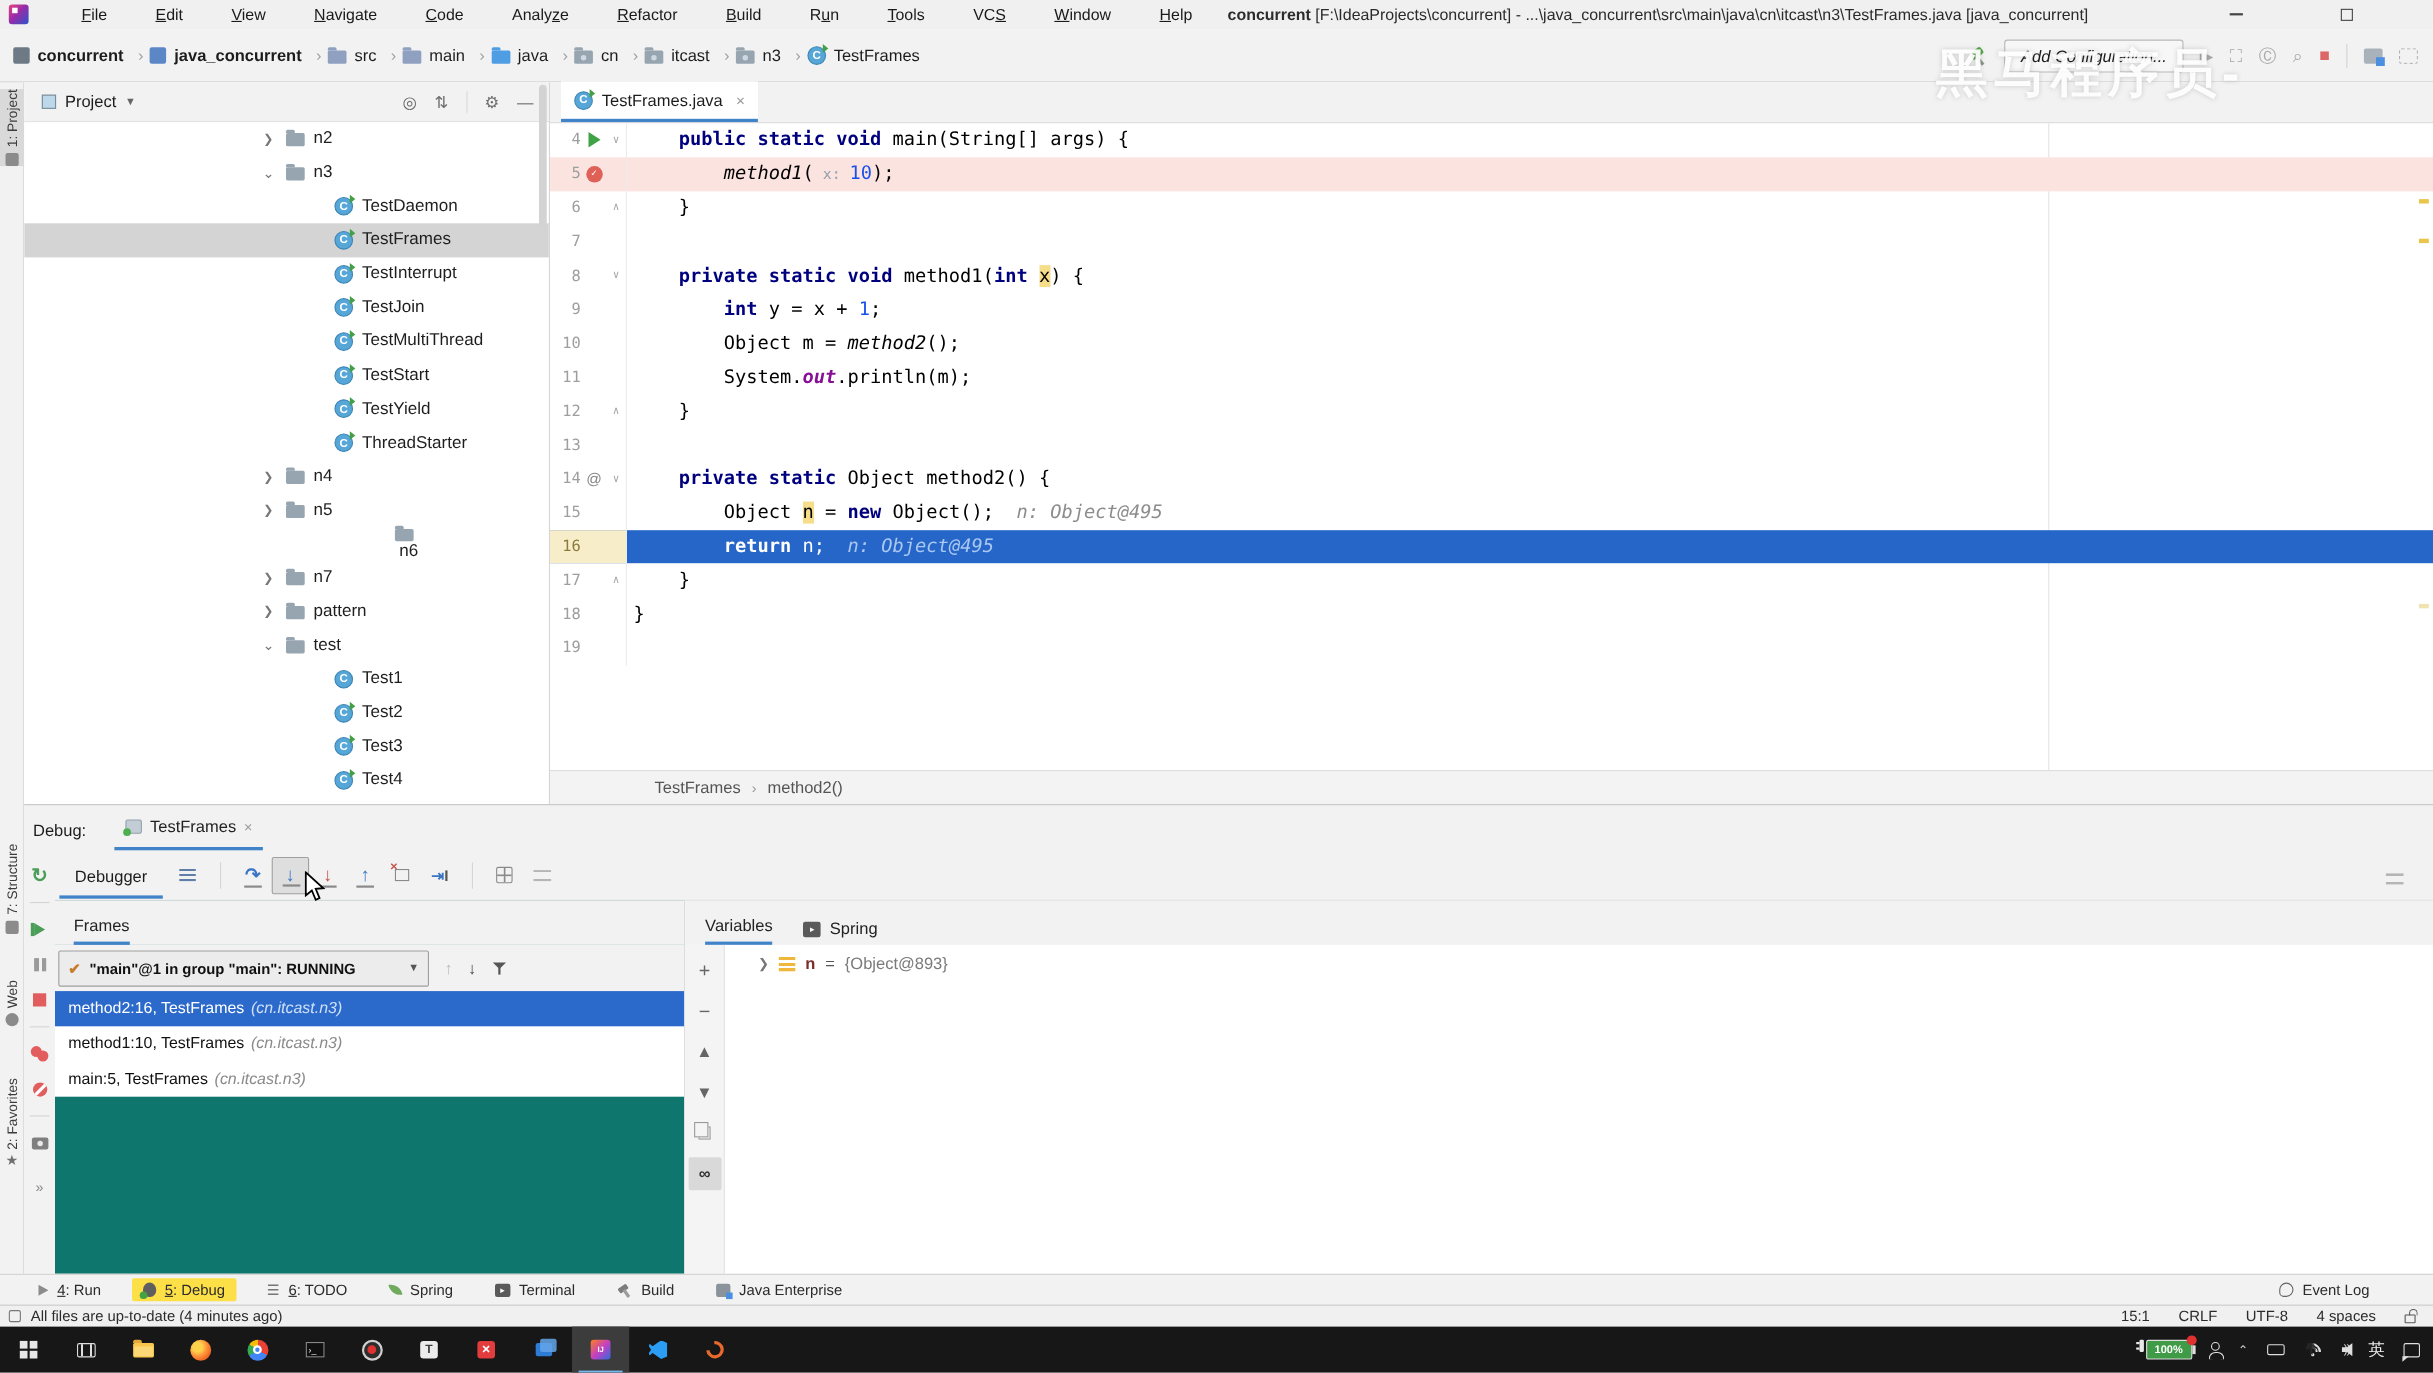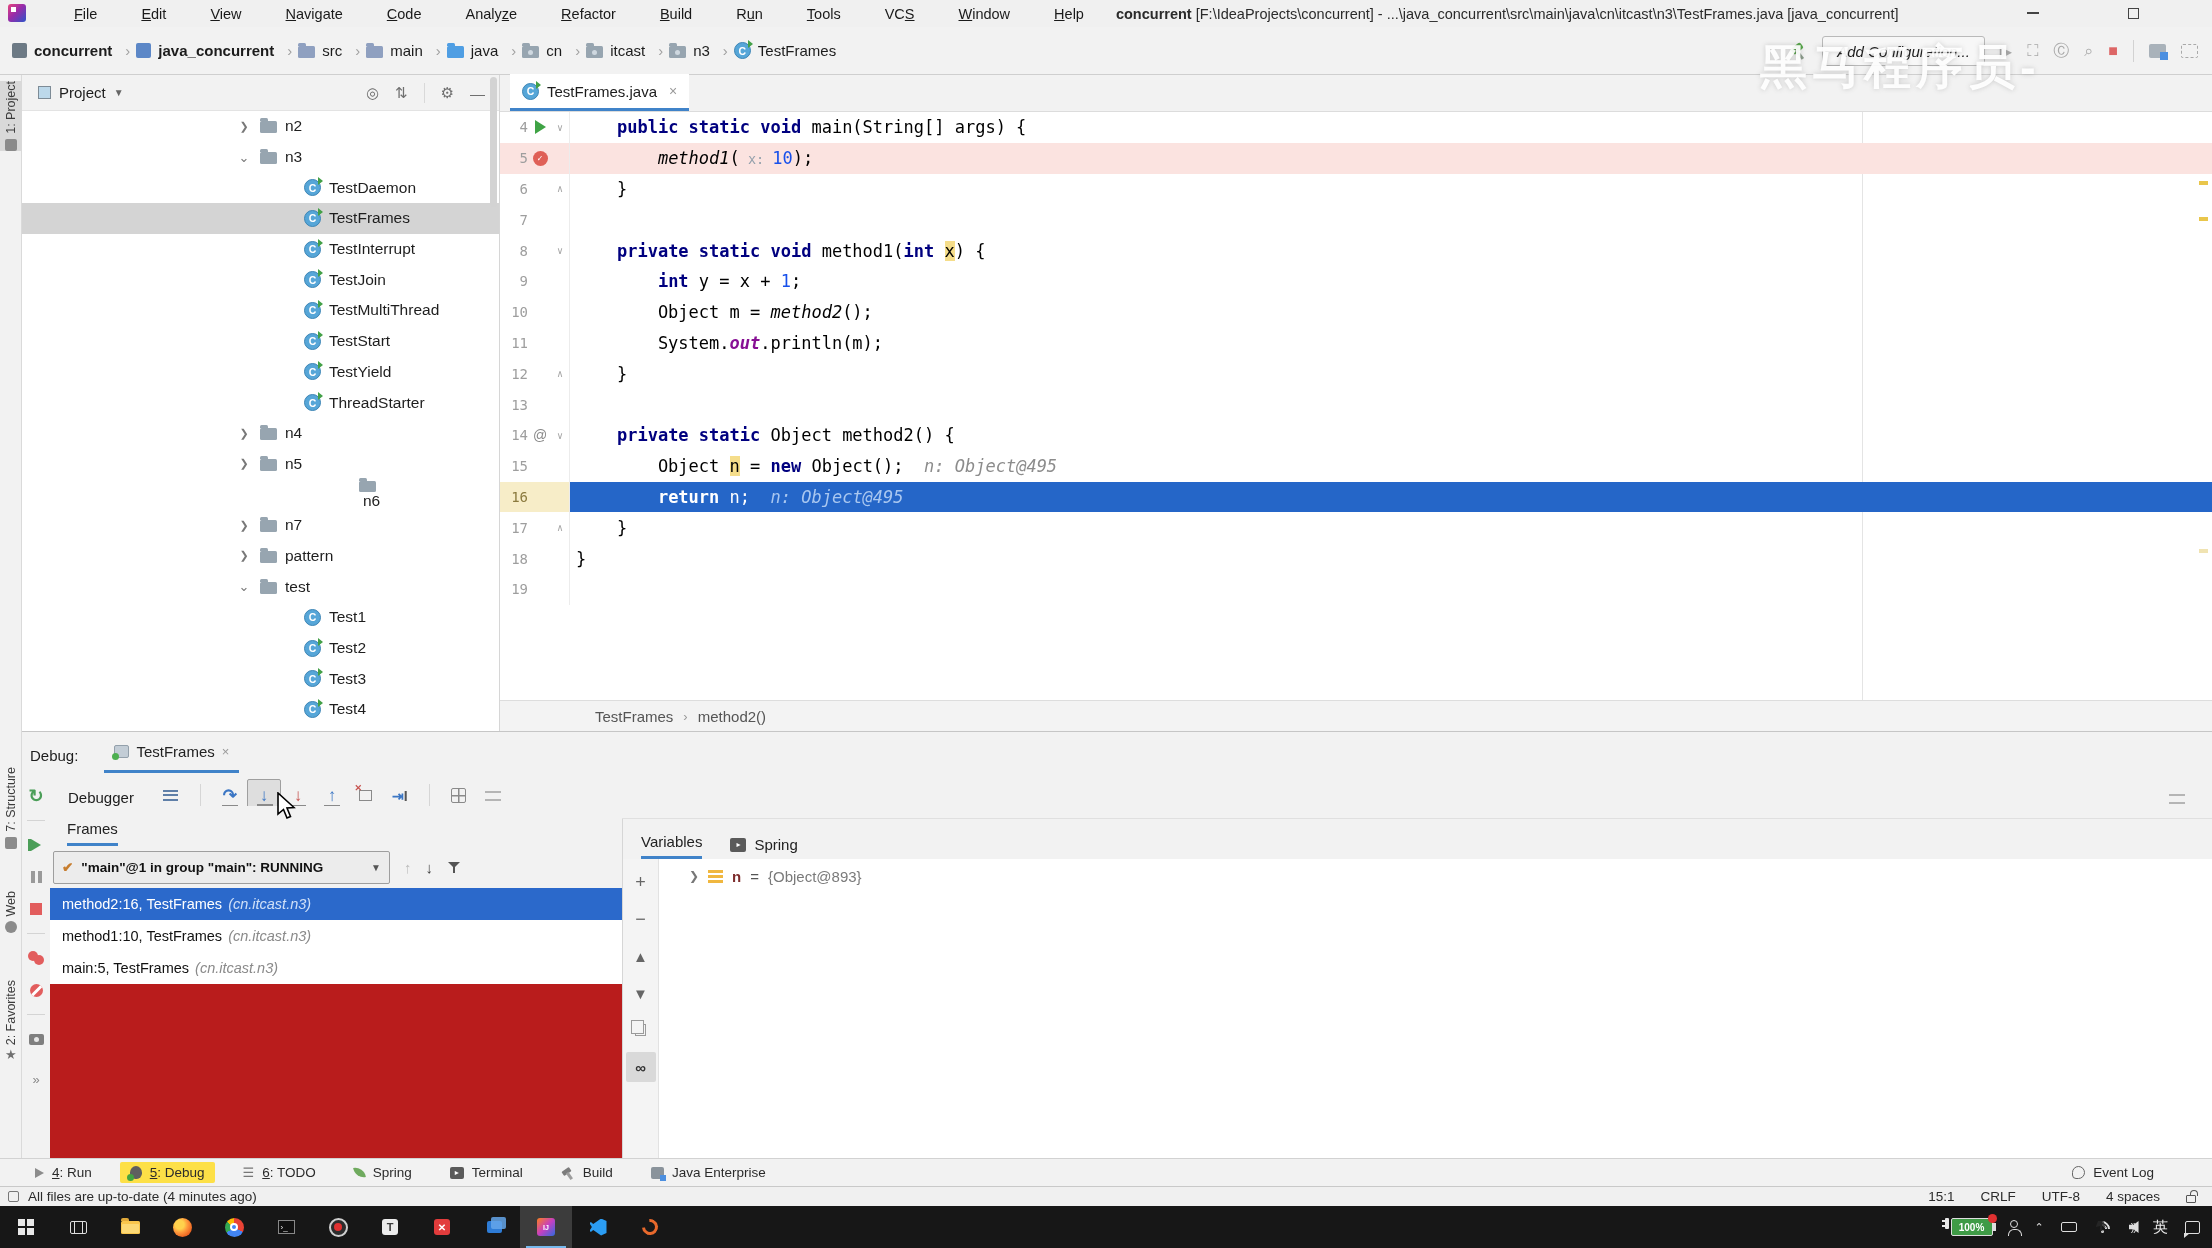--- a/index.html
+++ b/index.html
@@ -160,21 +160,21 @@
   .step.hl-btn { background:#dedede; border:1px solid #9f9f9f; border-radius:2px; }
   .i-drop { width:13px; height:11px; border:1.5px solid #8a8a8a; position:relative; }
   .i-drop::after { content:"✕"; position:absolute; left:-6px; top:-8px; color:#c75450; font-size:9px; font-weight:bold; }
   .i-runto { color:#3b76c4; font-weight:bold; font-size:14px; }
   .i-runto i { color:#555; font-style:normal; }
   .i-calc { width:15px; height:15px; border:1.5px solid #8a8a8a; border-radius:2px;
             background:linear-gradient(#8a8a8a 0 0) 50% 0/1.5px 100% no-repeat, linear-gradient(#8a8a8a 0 0) 0 50%/100% 1.5px no-repeat; }
   .i-lines2 { width:16px; height:10px; background:linear-gradient(#b5b5b5 0 2px,transparent 2px 8px,#b5b5b5 8px 10px); }
   #dbg-layout { position:absolute; right:18px; top:50px; }
 
-  #frames-panel { position:absolute; left:28px; top:74px; width:572px; bottom:0; background:#b91c1c; }
+  #frames-panel { position:absolute; left:28px; top:87px; width:572px; bottom:0; background:#0f766e; }
   .f-tab { height:40px; background:#f2f2f2; display:flex; align-items:flex-end; padding-left:17px; font-size:15px; }
   .f-tab .ft-lbl { padding-bottom:6px; border-bottom:3px solid #4083c9; }
   .f-combo-row { height:42px; background:#f2f2f2; display:flex; align-items:center; }
   #thread-combo { margin-left:3px; width:337px; height:33px; background:#ececec; border:1px solid #9e9e9e; border-radius:2px;
                   display:flex; align-items:center; padding:0 8px; gap:8px; font-size:13.5px; font-weight:bold; color:#111; }
   #thread-combo .chk { color:#c77d2e; font-weight:bold; }
   #thread-combo .cbx { margin-left:auto; color:#555; font-size:10px; }
   .fc-ico { margin-left:14px; font-size:15px; }
   .fc-up { color:#bdbdbd; } .fc-down { color:#444; font-weight:bold; }
   .funnel { position:relative; width:14px; height:14px; margin-left:14px; }

